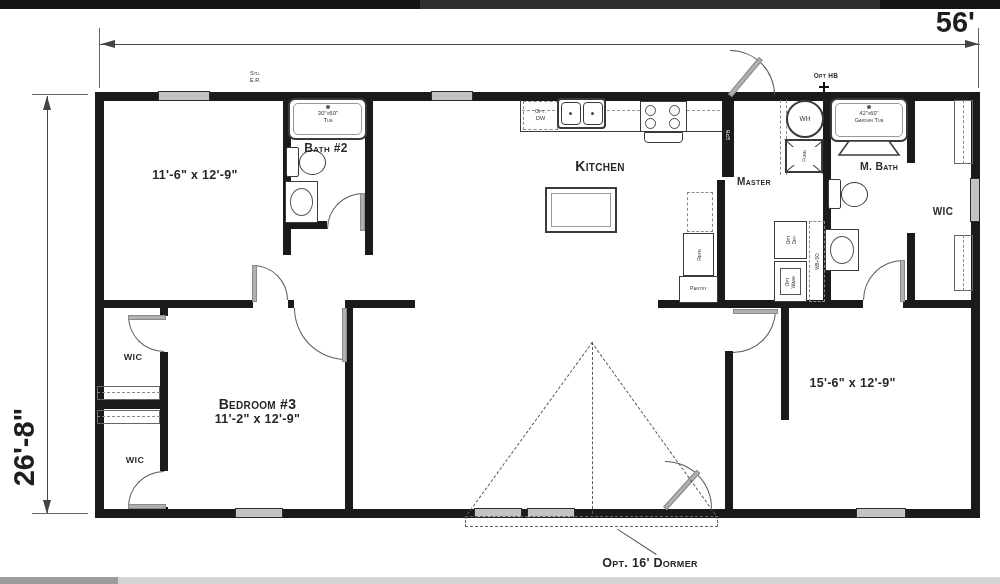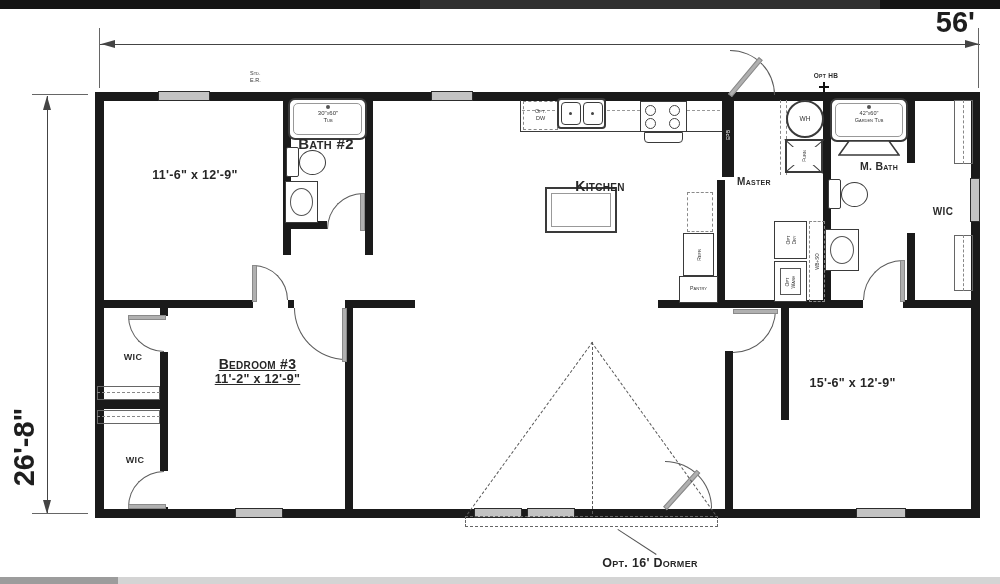--- a/index.html
+++ b/index.html
@@ -208,30 +208,30 @@
 
   <div class="sm pre" style="left:250px;top:70px;width:28px;font-size:5.5px;line-height:6.5px;font-variant:small-caps;text-align:left;">Std.
 E.R.</div>
   <div class="lbl" style="left:806px;top:72px;width:40px;font-size:6.5px;font-weight:bold;">Opt HB</div>
   <div class="abs" style="left:823px;top:82px;width:2px;height:10px;background:#111;"></div>
   <div class="abs" style="left:819px;top:86px;width:10px;height:2px;background:#111;"></div>
 
   <div class="lbl" style="left:110px;top:168px;width:170px;">
     <div class="room-dims">11'-6" x 12'-9"</div>
   </div>
-  <div class="lbl" style="left:296px;top:135px;width:60px;font-size:15px;font-weight:bold;"><span>Bath #2</span></div>
-  <div class="lbl" style="left:550px;top:158px;width:100px;margin-top:20px;">
+  <div class="lbl" style="left:296px;top:141px;width:60px;font-size:12px;font-weight:bold;"><span>Bath #2</span></div>
+  <div class="lbl" style="left:550px;top:158px;width:100px;">
     <div class="room-name">Kitchen</div>
   </div>
   <div class="lbl" style="left:728px;top:176px;width:52px;font-size:10px;font-weight:bold;"><span>Master</span></div>
   <div class="lbl" style="left:848px;top:160px;width:62px;font-size:10.5px;font-weight:bold;"><span>M. Bath</span></div>
   <div class="lbl" style="left:926px;top:206px;width:34px;font-size:10px;font-weight:bold;font-variant:normal;"><span>WIC</span></div>
   <div class="lbl" style="left:118px;top:352px;width:30px;font-size:9px;font-weight:bold;font-variant:normal;"><span>WIC</span></div>
   <div class="lbl" style="left:120px;top:455px;width:30px;font-size:9px;font-weight:bold;font-variant:normal;"><span>WIC</span></div>
-  <div class="lbl" style="left:170px;top:356px;width:175px;text-decoration:underline;">
+  <div class="lbl" style="left:170px;top:396px;width:175px;">
     <div class="room-name">Bedroom #3</div>
     <div class="room-dims">11'-2" x 12'-9"</div>
   </div>
   <div class="lbl" style="left:770px;top:376px;width:165px;">
     <div class="room-dims">15'-6" x 12'-9"</div>
   </div>
 
 </div>
 
 </body></html>

